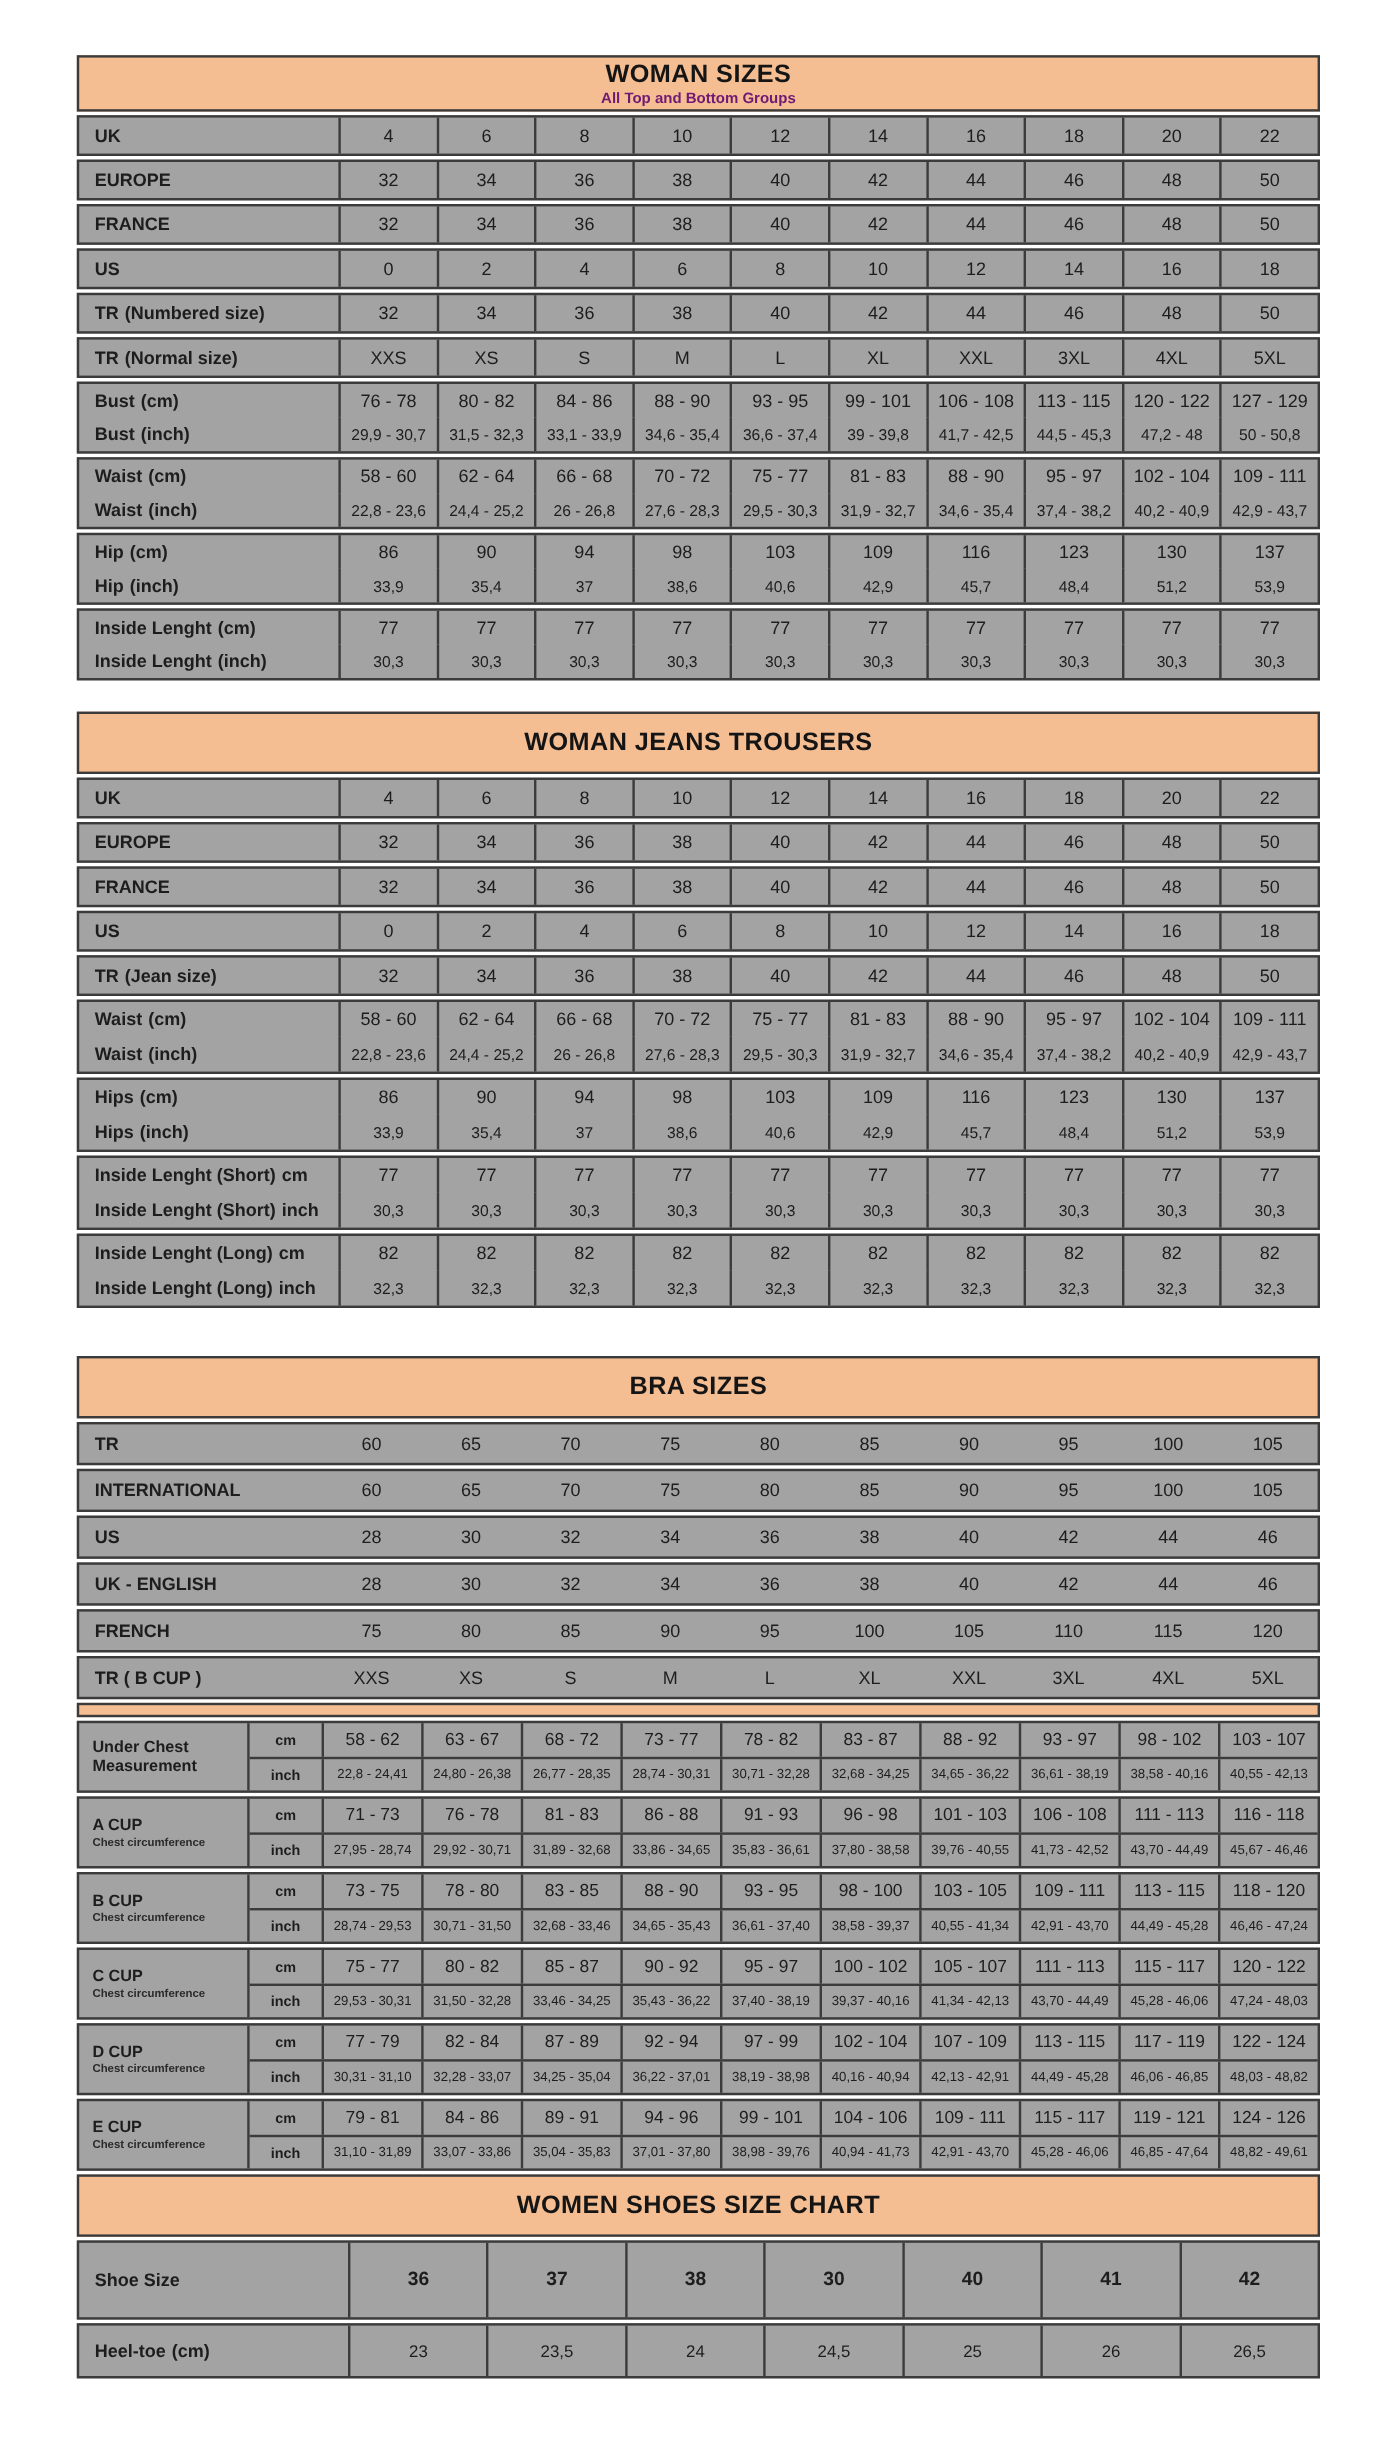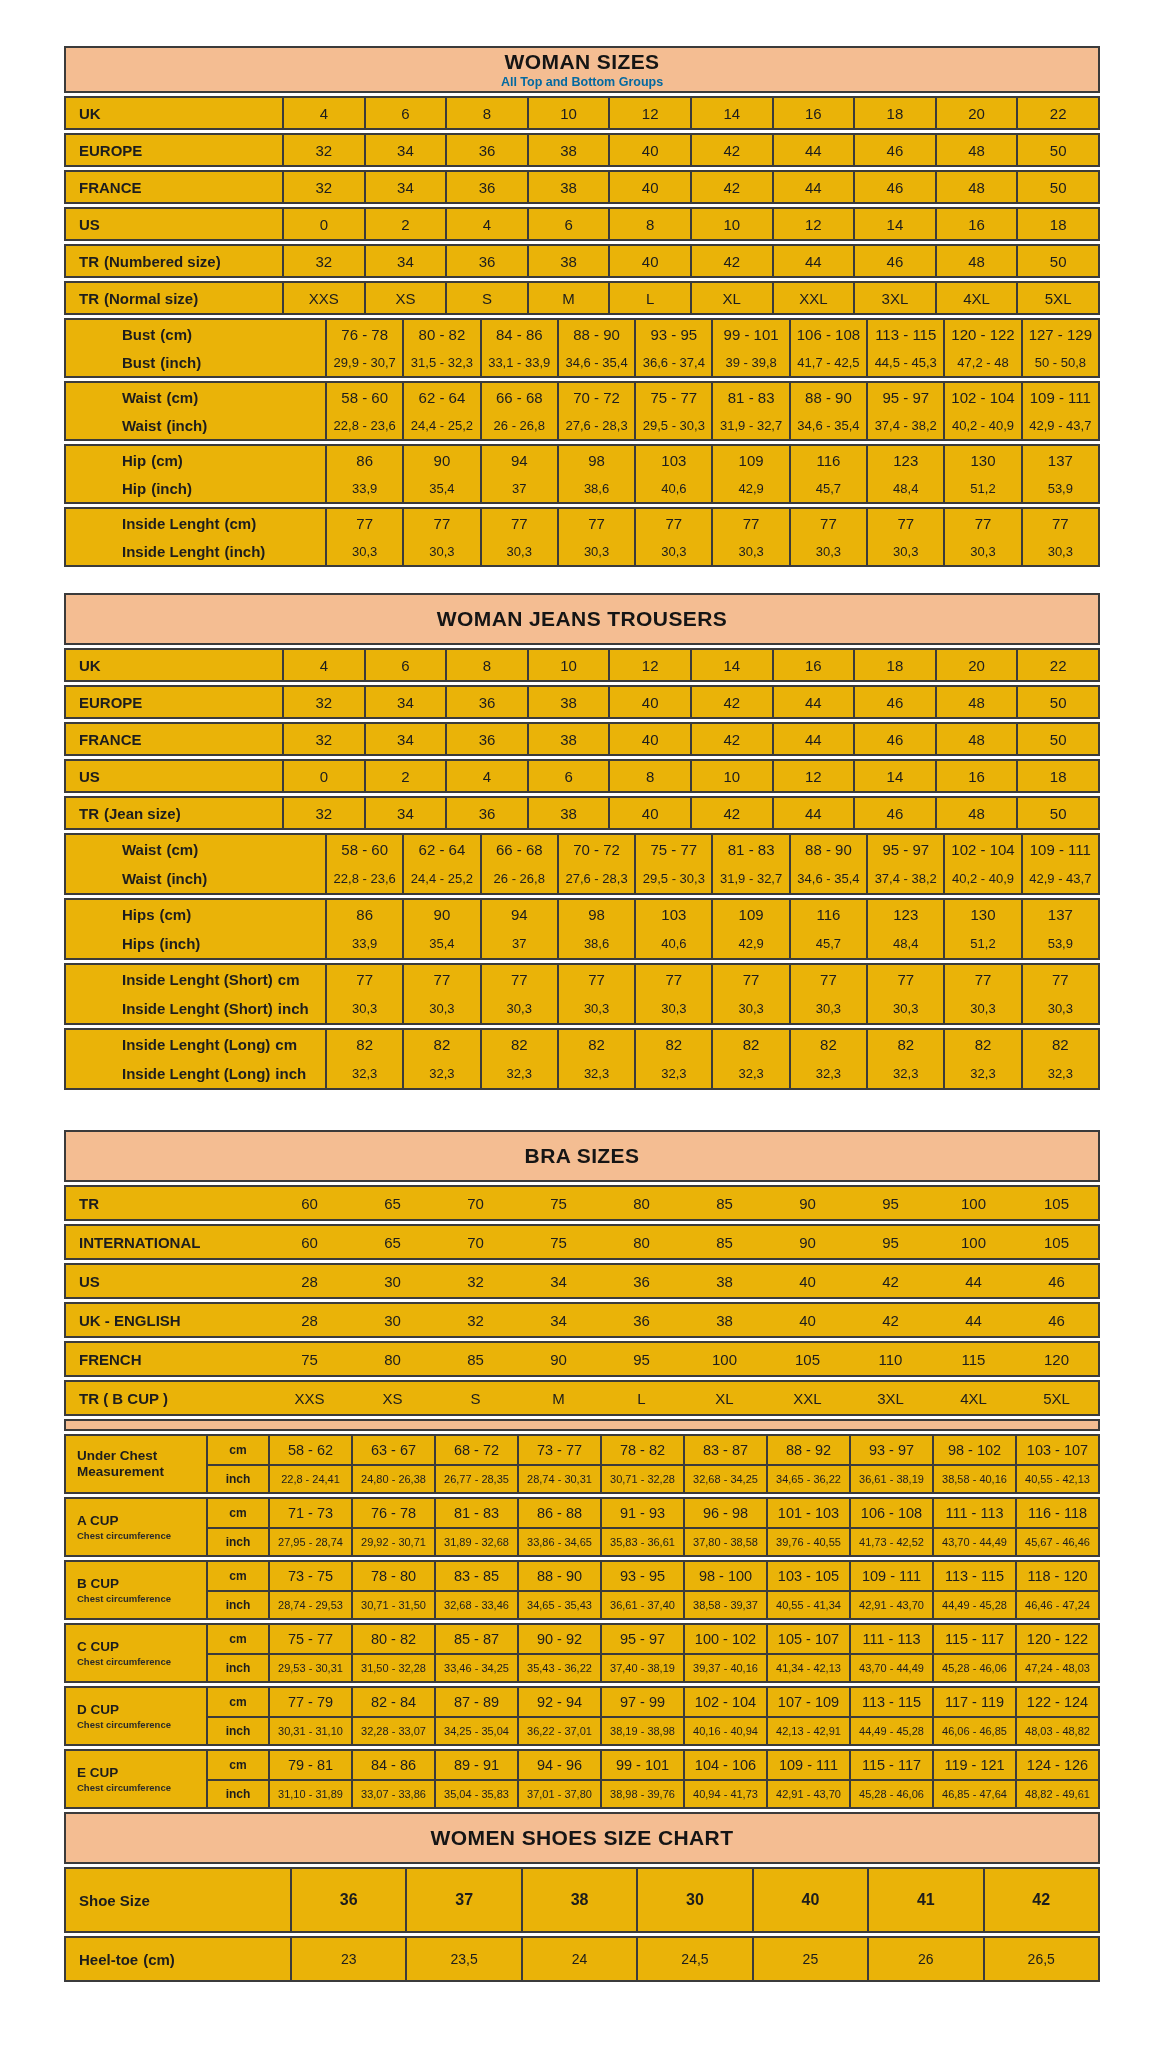--- a/index.html
+++ b/index.html
@@ -21,32 +21,32 @@
 
   .thead {
     background: var(--accent);
     border: 2px solid var(--bd);
     display: flex; flex-direction: column; align-items: center; justify-content: center;
     margin-bottom: 3px;
   }
   .t1 .thead { height: 47px; }
   .t2 .thead, .t3 .thead, .t4 .thead { height: 52px; }
   .ttitle { font-weight: bold; font-size: 21px; letter-spacing: .4px; color: #151515; }
-  .tsub   { font-weight: bold; font-size: 12.5px; margin-top: 1px; color: #0369a1; }
+  .tsub   { font-weight: bold; font-size: 12.5px; margin-top: 1px; color: #701a75; }
 
   .band {
     border: 2px solid var(--bd);
     margin-bottom: 3px;
     display: flex; flex-direction: column;
-    background: #eab308;
+    background: #a3a3a3;
     justify-content: flex-end;
   }
   .trow { display: flex; height: 30px; }
   .t2 .trow { height: 30px; }
-  .band.pair .trow { height: 28px; padding-left: 43px; }
+  .band.pair .trow { height: 28px; }
   .t2 .band.pair .trow { height: 29px; }
   .t3 .plainband .trow { height: 32px; }
   .t4 .band:first-of-type .trow { height: 62px; }
   .t4 .band:last-of-type  .trow { height: 42px; }
 
   .lcell {
     width: var(--labelw); flex: 0 0 var(--labelw);
     display: flex; align-items: center; gap: 5px;
     padding-left: 13px;
     font-weight: bold; font-size: 15px;

